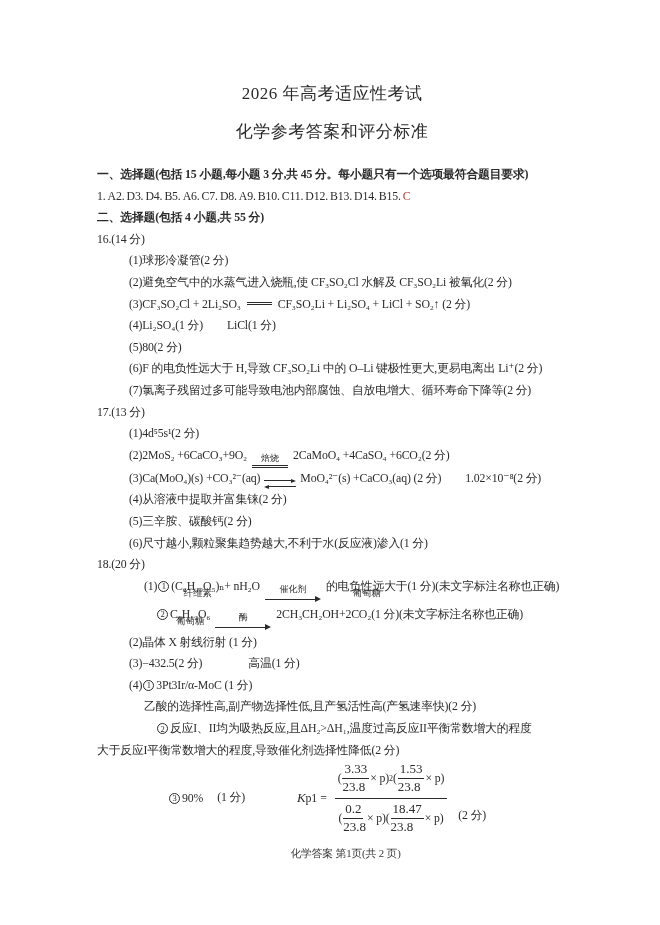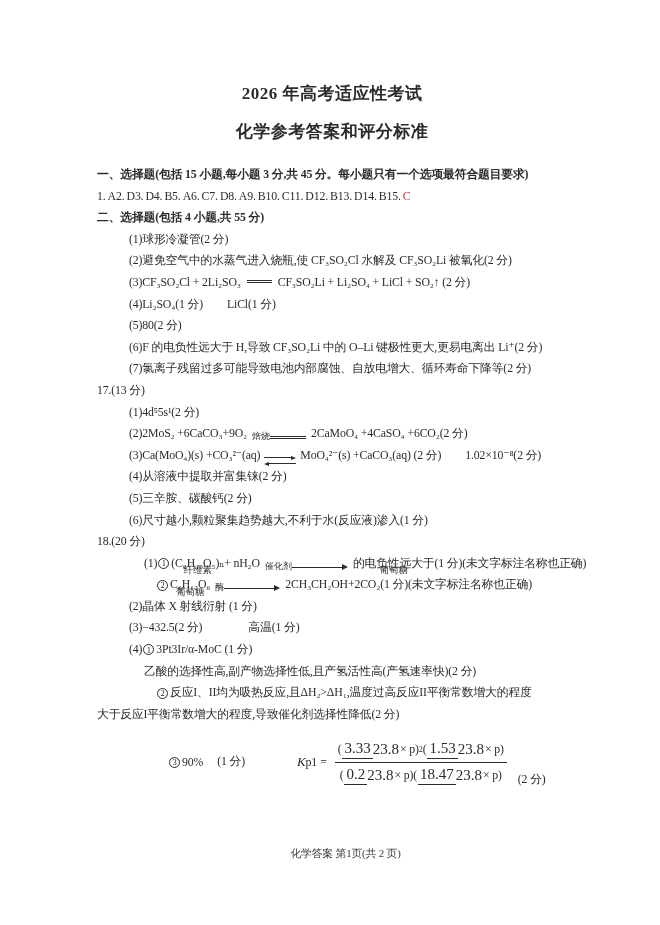--- a/index.html
+++ b/index.html
@@ -5,40 +5,40 @@
   :root { --ink:#2b2b2b; --red:#bd3b3b; --bg:#ffffff; }
   * { box-sizing:border-box; }
   html,body { margin:0; padding:0; }
   body {
     width:660px; height:925px; overflow:hidden;
     background:var(--bg); color:var(--ink);
     font-family:"Liberation Serif","DejaVu Serif","DejaVu Sans",serif;
     font-size:11.8px; letter-spacing:-0.15px;
   }
   .page { position:relative; width:660px; height:925px; padding:82px 93px 0 97px; }
-  .title { margin:0 0 15px 0; text-align:center; font-size:17px; font-weight:700; letter-spacing:0.5px; }
+  .title { margin:0 0 15px 0; text-align:center; font-size:17px; font-weight:400; letter-spacing:0.5px; }
   .title.second { margin-bottom:21px;text-align:center; }
   p.line { margin:0; line-height:21.6px; white-space:nowrap; }
   .b { font-weight:700; }
   .ind1 { padding-left:32px; }
   .ind2 { padding-left:47px; }
   .ind3 { padding-left:59px; }
   .red { color:var(--red); }
   .gap40 { margin-left:24px; }
   .gap46 { margin-left:46px; }
   .gap14 { margin-left:14px; }
 
   .ansrow { display:flex; justify-content:flex-start; line-height:21.6px; margin-right:2px; }
   .ans-item span:last-child { margin-left:2px; }
 
   
   .eqsign { display:inline-block; width:25px; height:3px;
     border-top:1.2px solid var(--ink); border-bottom:1.2px solid var(--ink);
     vertical-align:3px; margin:0 6px; }
-  .rxn { display:inline-flex; flex-direction:row; align-items:center;
+  .rxn { display:inline-flex; flex-direction:column; align-items:center;
     vertical-align:-2px; margin:0 5px; line-height:1; }
   .rxn .cond { font-size:9px; line-height:1; letter-spacing:0; }
   .dline2 { width:36px; height:3px; margin-top:2px;
     border-top:1.2px solid var(--ink); border-bottom:1.2px solid var(--ink); }
   .arrow { position:relative; width:56px; height:8px; margin-top:2px; }
   .arrow::before { content:''; position:absolute; left:0; right:3px; top:3.4px; height:1.2px; background:var(--ink); }
   .arrow::after { content:''; position:absolute; right:0; top:0.4px; width:0; height:0;
     border-left:6px solid var(--ink); border-top:3.5px solid transparent; border-bottom:3.5px solid transparent; }
   .eqm { display:inline-flex; flex-direction:column; gap:1.5px; vertical-align:-1px; margin:0 4px; }
   .harpoon { position:relative; width:32px; height:5px; }
@@ -56,22 +56,22 @@
   .circ { display:inline-flex; align-items:center; justify-content:center;
     width:11px; height:11px; border:1px solid var(--ink); border-radius:50%;
     font-size:8.5px; line-height:1; vertical-align:0.5px; margin:0 2px 0 1px; letter-spacing:0; }
 
   
   .kp-row { display:flex; align-items:center; padding-left:71px; margin-top:8px; height:58px; white-space:nowrap; }
   .kp-wrap { margin-left:52px; display:inline-flex; align-items:center; }
   .ital { font-style:italic; font-size:13px; }
   sub.small { font-size:12px; }
   sup.small { font-size:8px; }
-  .frac { display:inline-flex; flex-direction:row; align-items:center;
-    font-size:15px; line-height:1.15; margin:0 1px; letter-spacing:0; }
+  .frac { display:inline-flex; flex-direction:column; align-items:flex-start;
+    font-size:13px; line-height:1.15; margin:0 1px; letter-spacing:0; }
   .frac .fnum { border-bottom:1px solid var(--ink); padding:0 2px 1px; }
   .frac .fden { padding-top:1px; }
   .bigfrac { display:inline-flex; flex-direction:column; align-items:center; margin:0 5px; }
   .bignum { display:flex; align-items:center; border-bottom:1.2px solid var(--ink); padding:0 3px 3px; }
   .bigden { display:flex; align-items:center; padding-top:3px; }
 
   .footer { position:absolute; top:836px; left:0; right:0; text-align:center;
     font-size:10.8px; color:#383838;padding-left:31px; }
 </style>
 </head>
@@ -95,20 +95,21 @@
       <span class="ans-item"><span>9.</span><span>B</span></span>
       <span class="ans-item"><span>10.</span><span>C</span></span>
       <span class="ans-item"><span>11.</span><span>D</span></span>
       <span class="ans-item"><span>12.</span><span>B</span></span>
       <span class="ans-item"><span>13.</span><span>D</span></span>
       <span class="ans-item"><span>14.</span><span>B</span></span>
       <span class="ans-item"><span>15.</span><span class="red">C</span></span>
     </div>
   <p class="line b">二、选择题(包括 4 小题,共 55 分)</p>
 
+  <p class="line">16.(14 分)</p>
   <p class="line ind1">(1)球形冷凝管(2 分)</p>
   <p class="line ind1">(2)避免空气中的水蒸气进入烧瓶,使 CF₃SO₂Cl 水解及 CF₃SO₂Li 被氧化(2 分)</p>
   <p class="line ind1"><span>(3)CF₃SO₂Cl + 2Li₂SO₃</span><span class="eqsign"></span><span>CF₃SO₂Li + Li₂SO₄ + LiCl + SO₂↑ (2 分)</span></p>
   <p class="line ind1"><span>(4)Li₂SO₄(1 分)</span><span class="gap40">LiCl(1 分)</span></p>
   <p class="line ind1">(5)80(2 分)</p>
   <p class="line ind1">(6)F 的电负性远大于 H,导致 CF₃SO₂Li 中的 O–Li 键极性更大,更易电离出 Li⁺(2 分)</p>
   <p class="line ind1">(7)氯离子残留过多可能导致电池内部腐蚀、自放电增大、循环寿命下降等(2 分)</p>
 
   <p class="line">17.(13 分)</p>
   <p class="line ind1">(1)4d⁵5s¹(2 分)</p>

